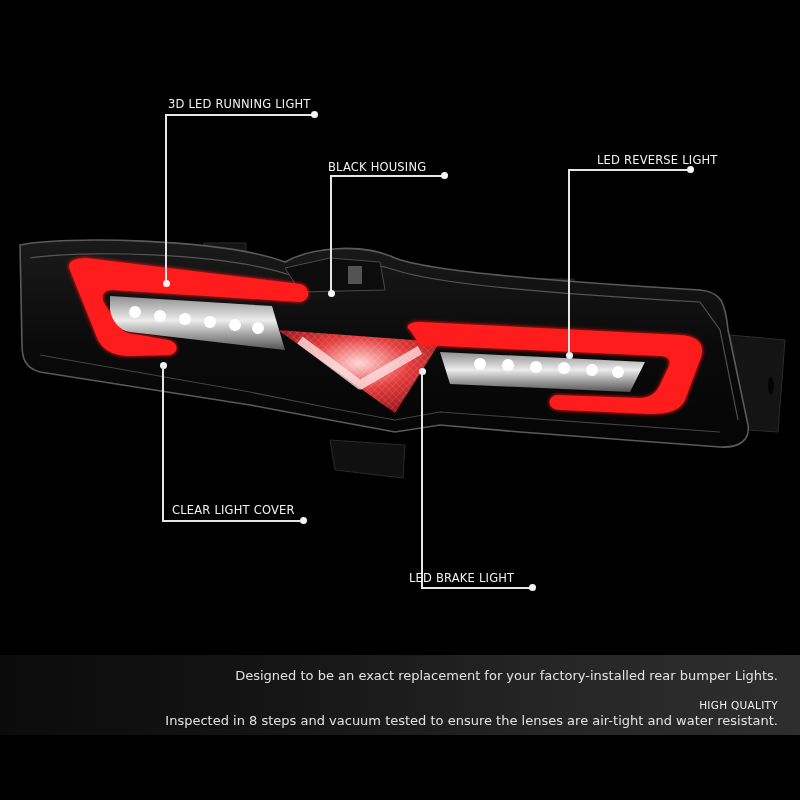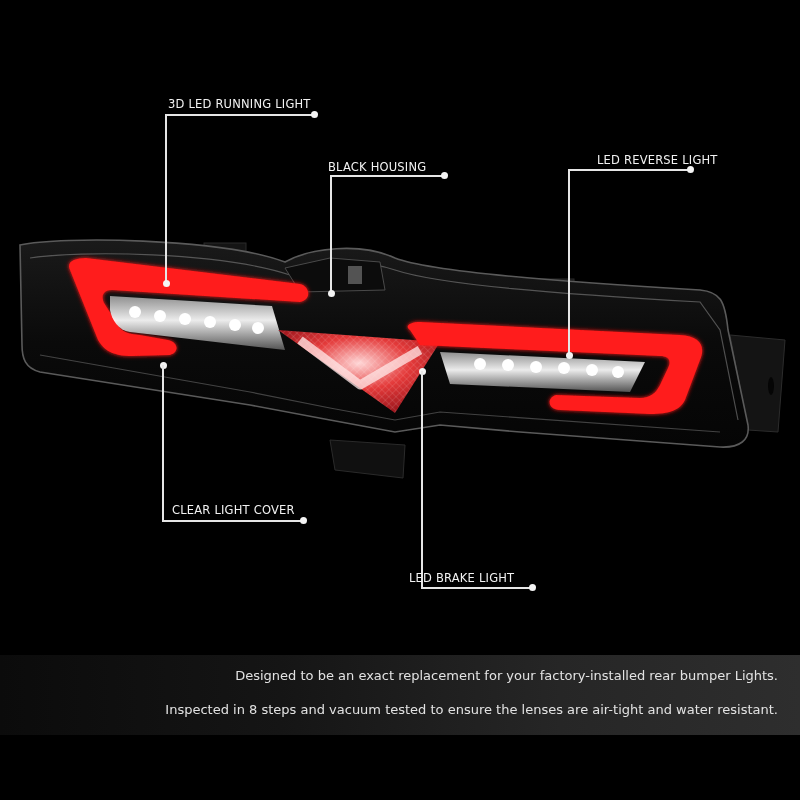--- a/index.html
+++ b/index.html
@@ -142,17 +142,18 @@
     <div class="hline" style="left:421px; top:587px; width:111px;"></div>
     <div class="dot" style="left:532px; top:587.5px;"></div>
     <span class="callout-label" style="left:409px; top:573px;">LED BRAKE LIGHT</span>
   </div>
 
   <div class="info-band">
     <div class="info-block" style="top:11px;">
       <div class="info-desc">Designed to be an exact replacement for your factory-installed rear bumper Lights.</div>
     </div>
     <div class="info-block" style="top:45px;">
+      <div class="info-title">HIGH QUALITY</div>
       <div class="info-desc">Inspected in 8 steps and vacuum tested to ensure the lenses are air-tight and water resistant.</div>
     </div>
   </div>
 
 </div>
 
 </body></html>

